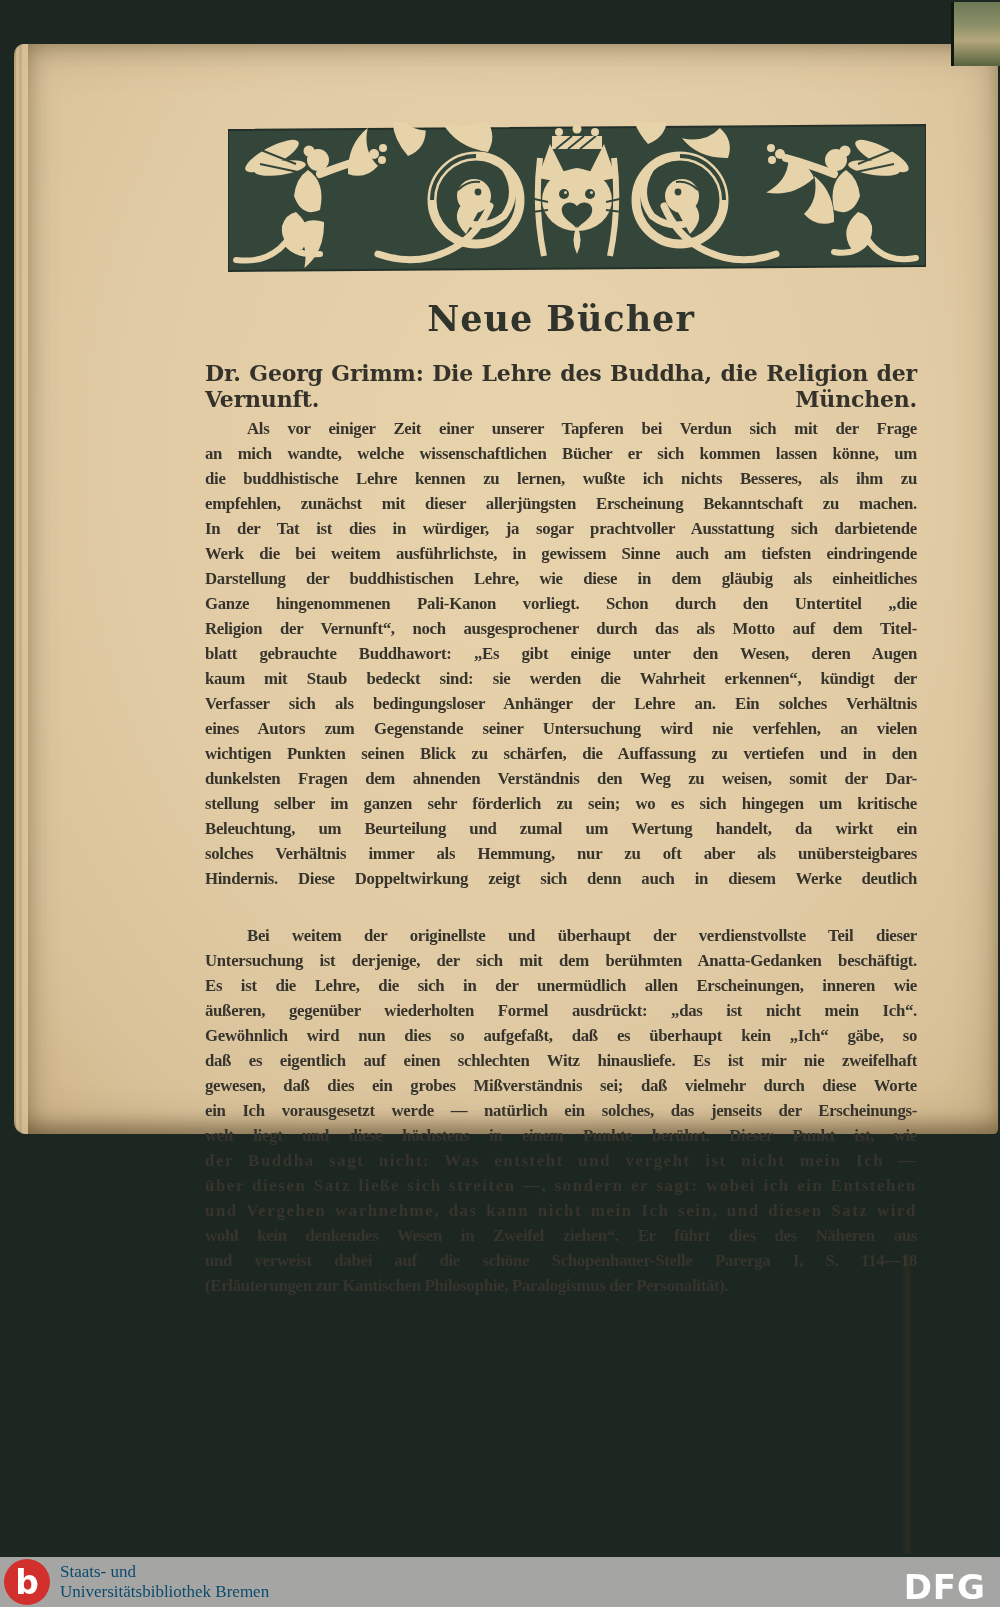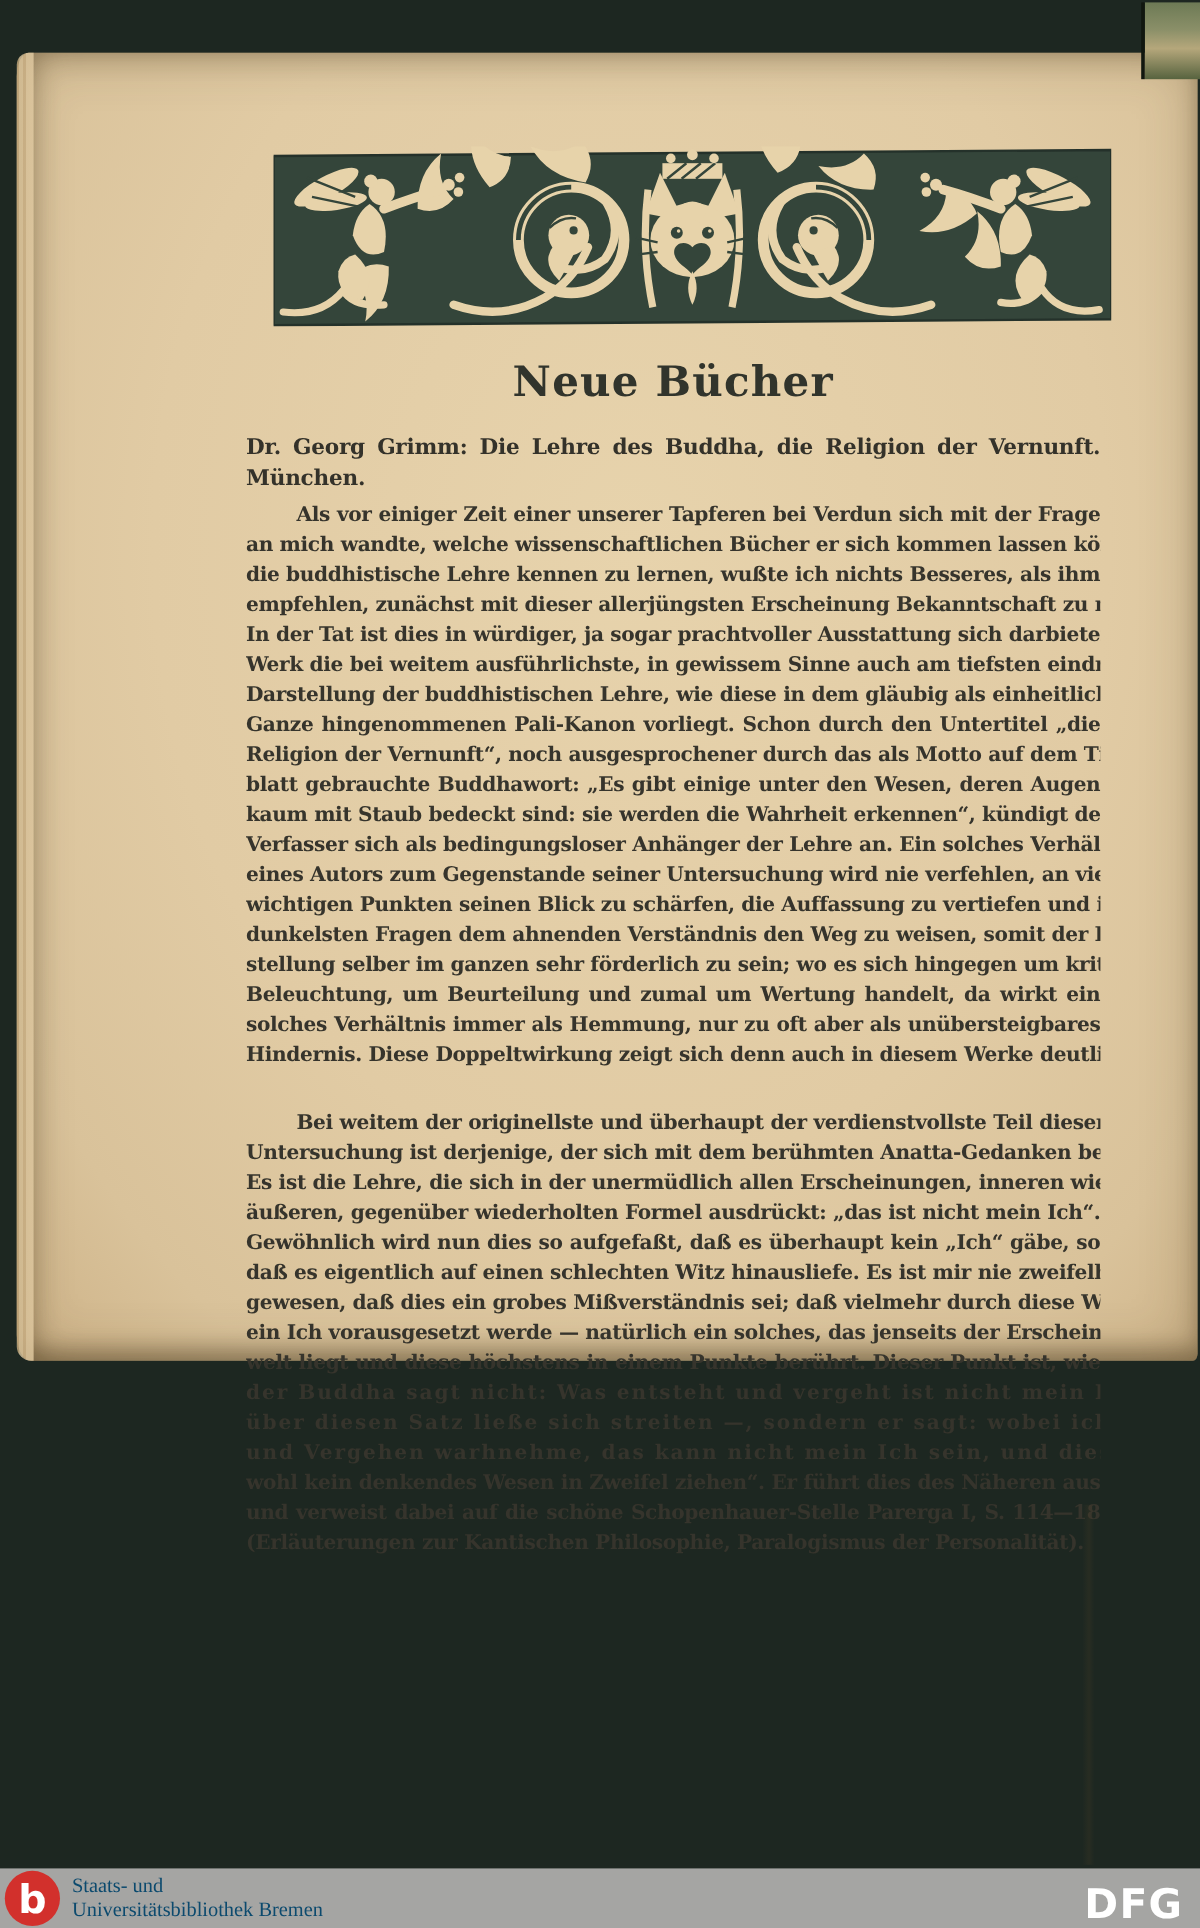--- a/index.html
+++ b/index.html
@@ -33,25 +33,25 @@
   }
   
   .ornament{position:absolute;left:214px;top:78px;width:698px;height:150px;}
   
   .page-title{
     position:absolute;left:191px;top:254px;width:712px;margin:0;
     text-align:center;font-size:35px;font-weight:bold;color:#31342c;
     letter-spacing:1px;
   }
   .heading{position:absolute;left:191px;top:316px;width:712px;
-    font-size:18px;font-weight:bold;color:#34322a;line-height:26px;letter-spacing:-0.2px;}
+    font-size:22px;font-weight:bold;color:#34322a;line-height:26px;letter-spacing:-0.2px;}
   .hline1{text-align:justify;text-align-last:justify;}
   .hline2{padding-left:24px;}
   .para{position:absolute;left:191px;width:712px;color:#36342c;
-    font-size:16.8px;font-weight:bold;line-height:25px;letter-spacing:-0.3px;}
+    font-size:16.8px;font-weight:bold;line-height:25px;letter-spacing:-0.3px;font-family:Liberation Serif, serif;}
   .para-1{top:372px;}
   .para-2{top:879px;}
   .tline{text-align:justify;text-align-last:justify;height:25px;overflow:hidden;white-space:nowrap;}
   .tline.last{text-align-last:left;}
   .tline.first{text-indent:42px;}
   .tline.spaced{letter-spacing:1.6px;}
   
   .fragment{
     position:absolute;left:951px;top:2px;width:49px;height:64px;
     background:linear-gradient(180deg,#6d7a55 0%,#8a8f68 35%,#b5a77b 60%,#57633f 100%);

